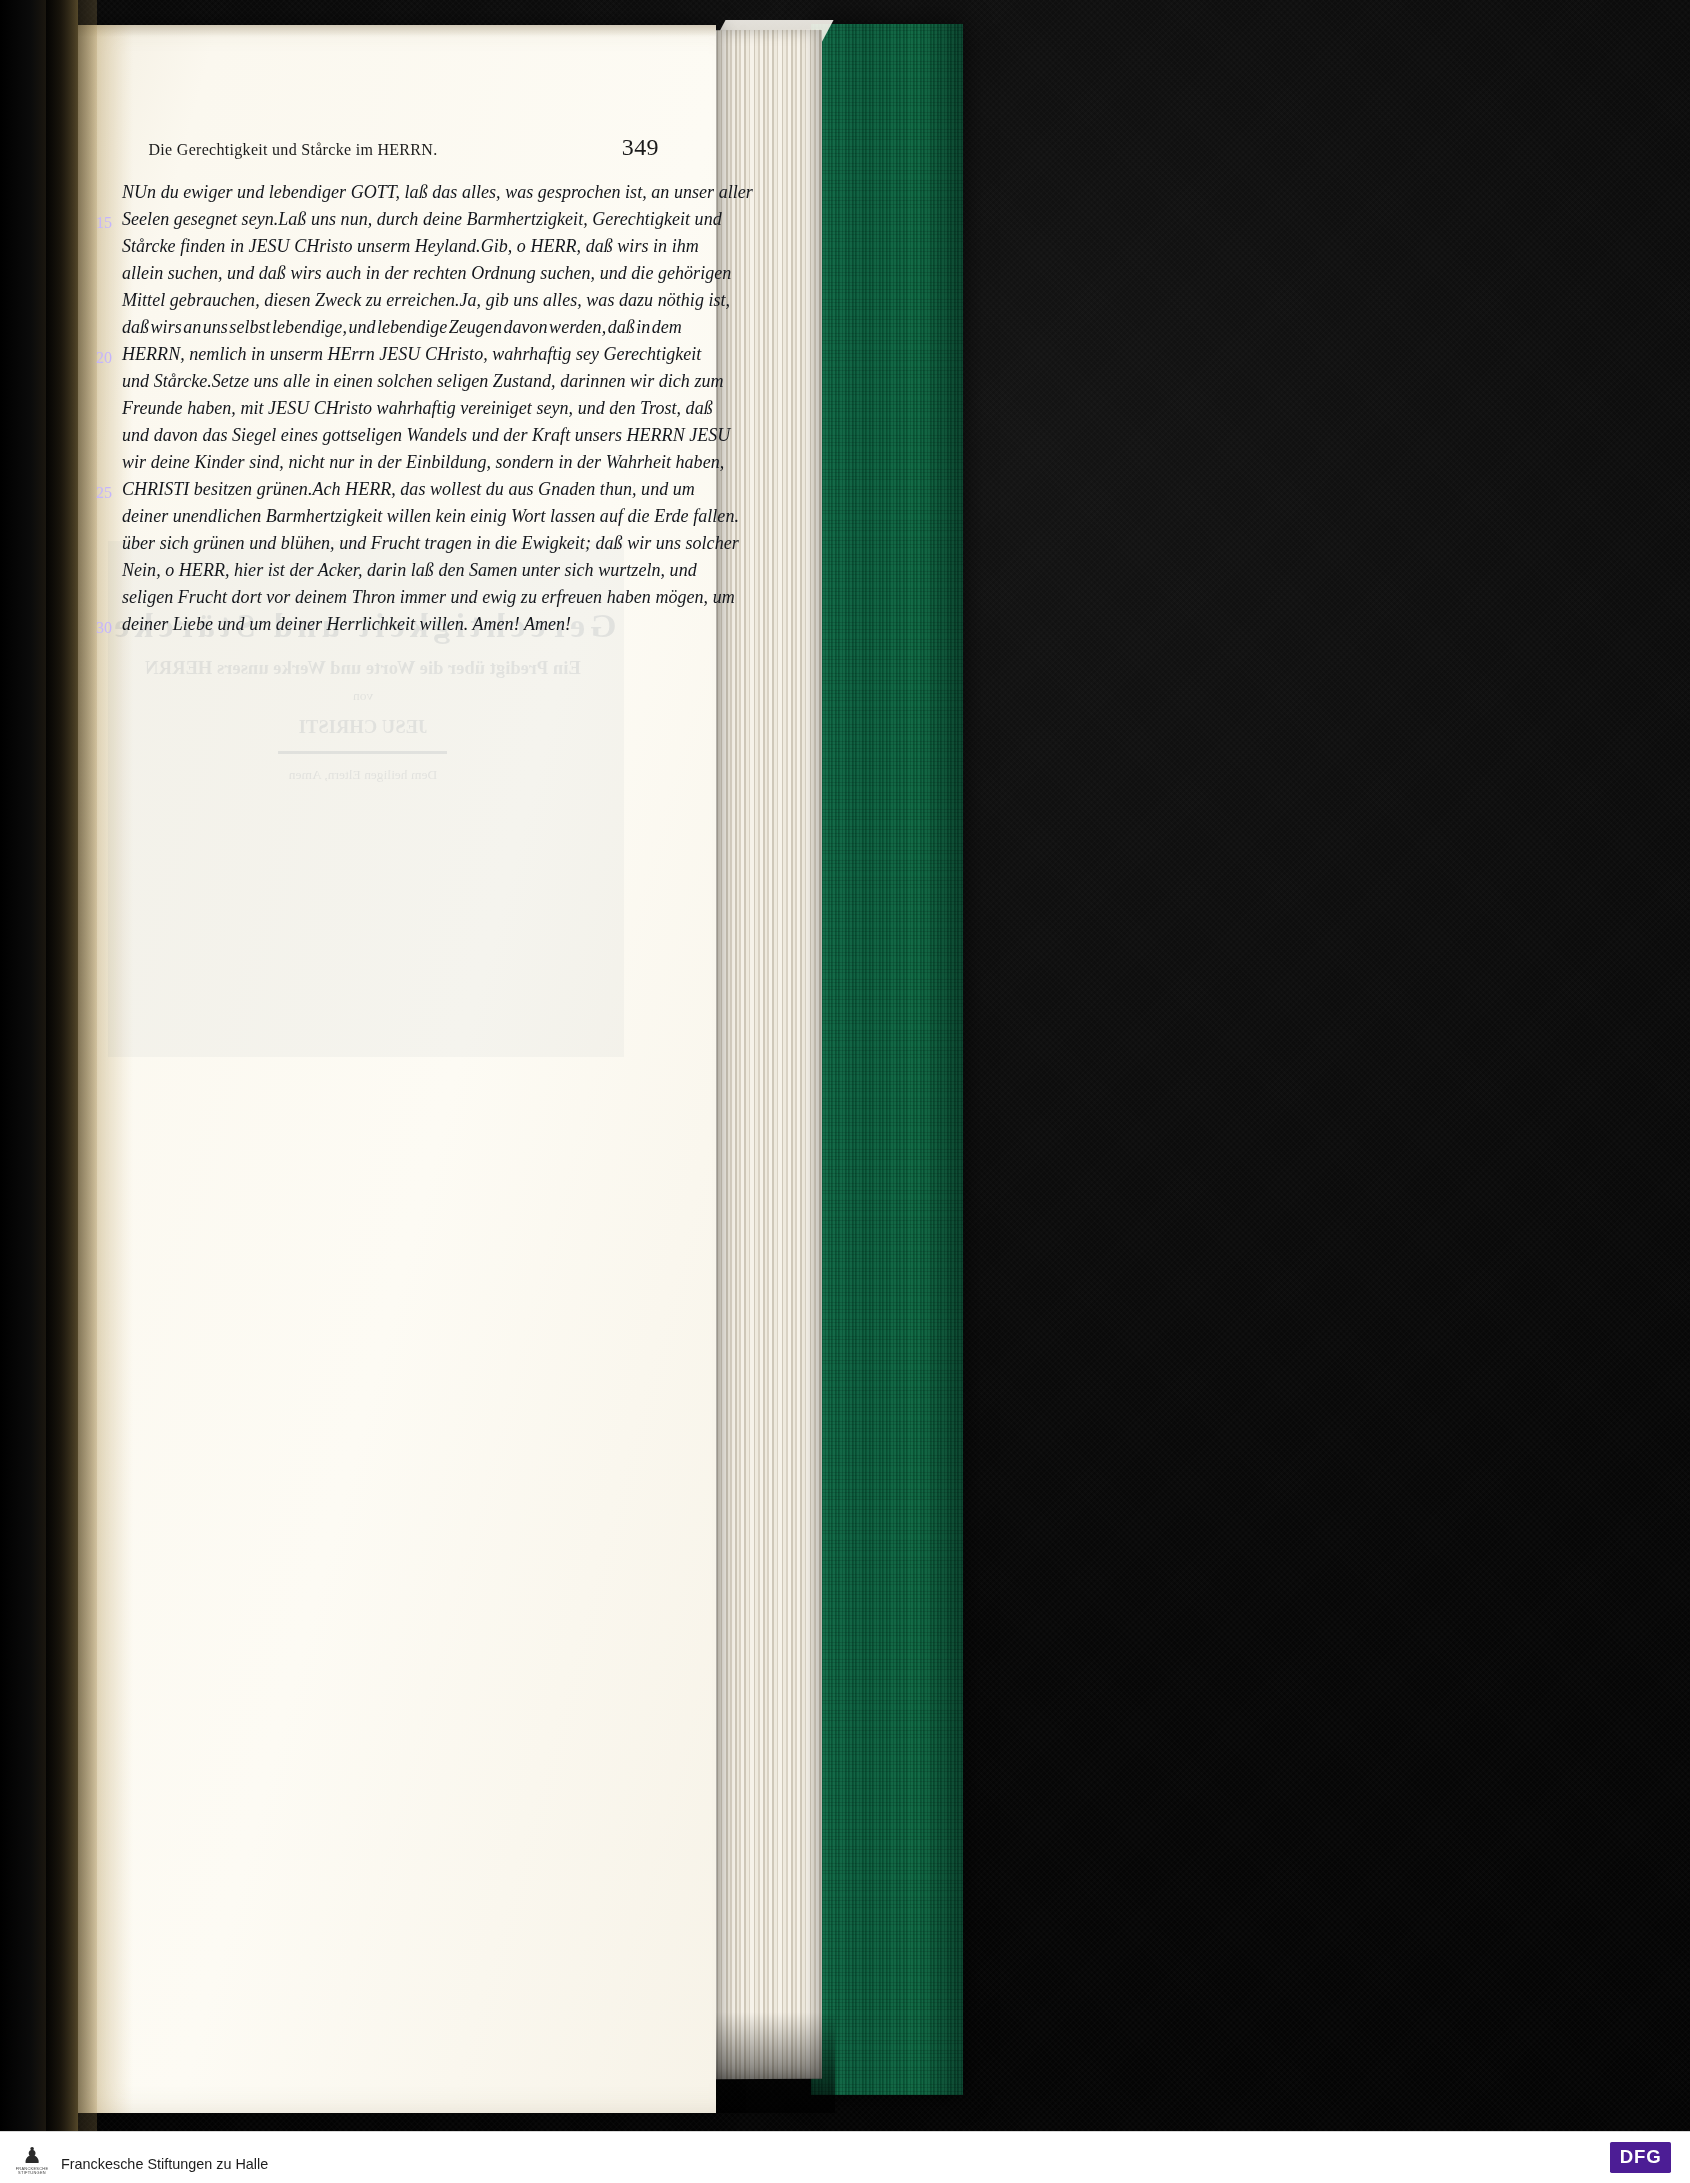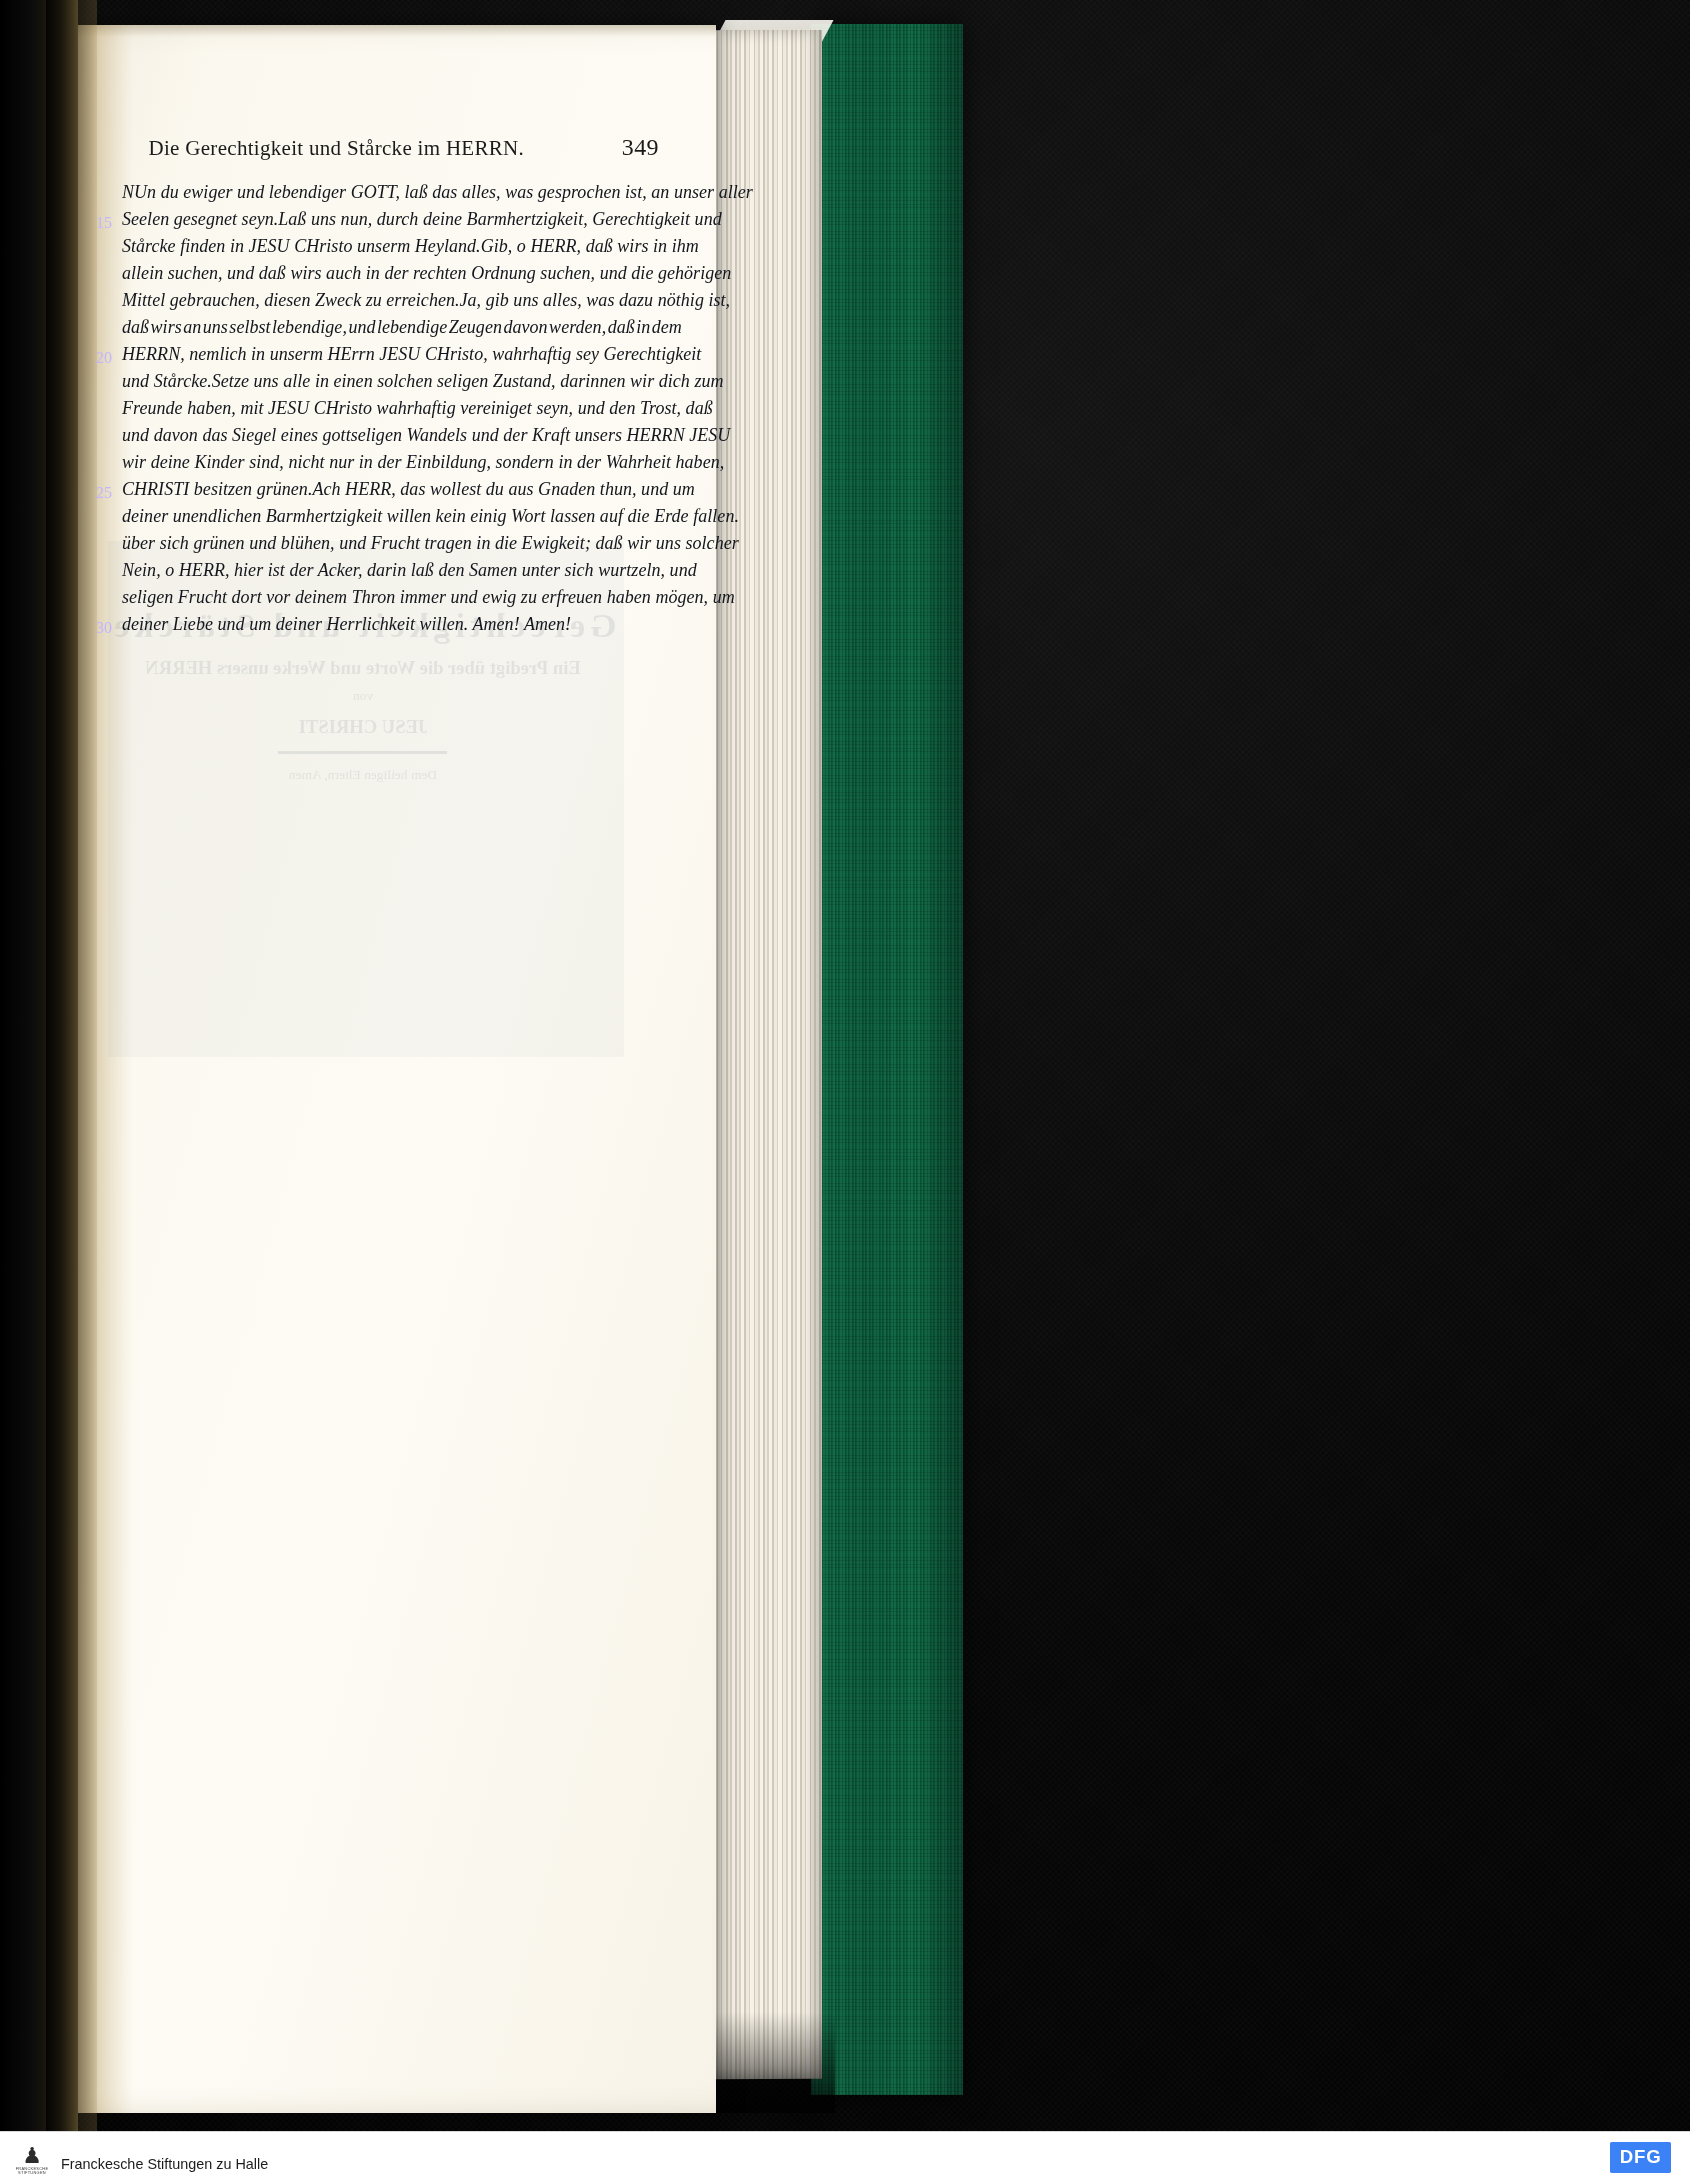--- a/index.html
+++ b/index.html
@@ -164,21 +164,21 @@
     position: absolute;
     top: 134px;
     left: 135px;
     width: 524px;
     display: flex;
     align-items: baseline;
     justify-content: space-between;
     color: #1b1b1b;
   }
   .rh-title {
-    font-size: 21px;
+    font-size: 16px;
     letter-spacing: 0.3px;
     font-family: "Liberation Serif", serif;
     white-space: nowrap;
     margin-left: 13.5px;
   }
   .rh-page {
     font-size: 24px;
     letter-spacing: 0.4px;
   }
 
@@ -265,21 +265,21 @@
     font-family: "Liberation Sans", sans-serif;
     line-height: 4.6px;
   }
   .footer-text {
     font-size: 14.4px;
     color: #1c1c1c;
     font-family: "Liberation Sans", sans-serif;
     margin-top: 12px;
   }
   .dfg-logo {
-    background: #3b82f6;
+    background: #4c1d95;
     color: #ffffff;
     font-family: "Liberation Sans", sans-serif;
     font-weight: 700;
     font-size: 18.6px;
     letter-spacing: 0.8px;
     padding: 4.2px 10px 5px;
     border-radius: 1.7px;
   }
 </style>
 </head>

